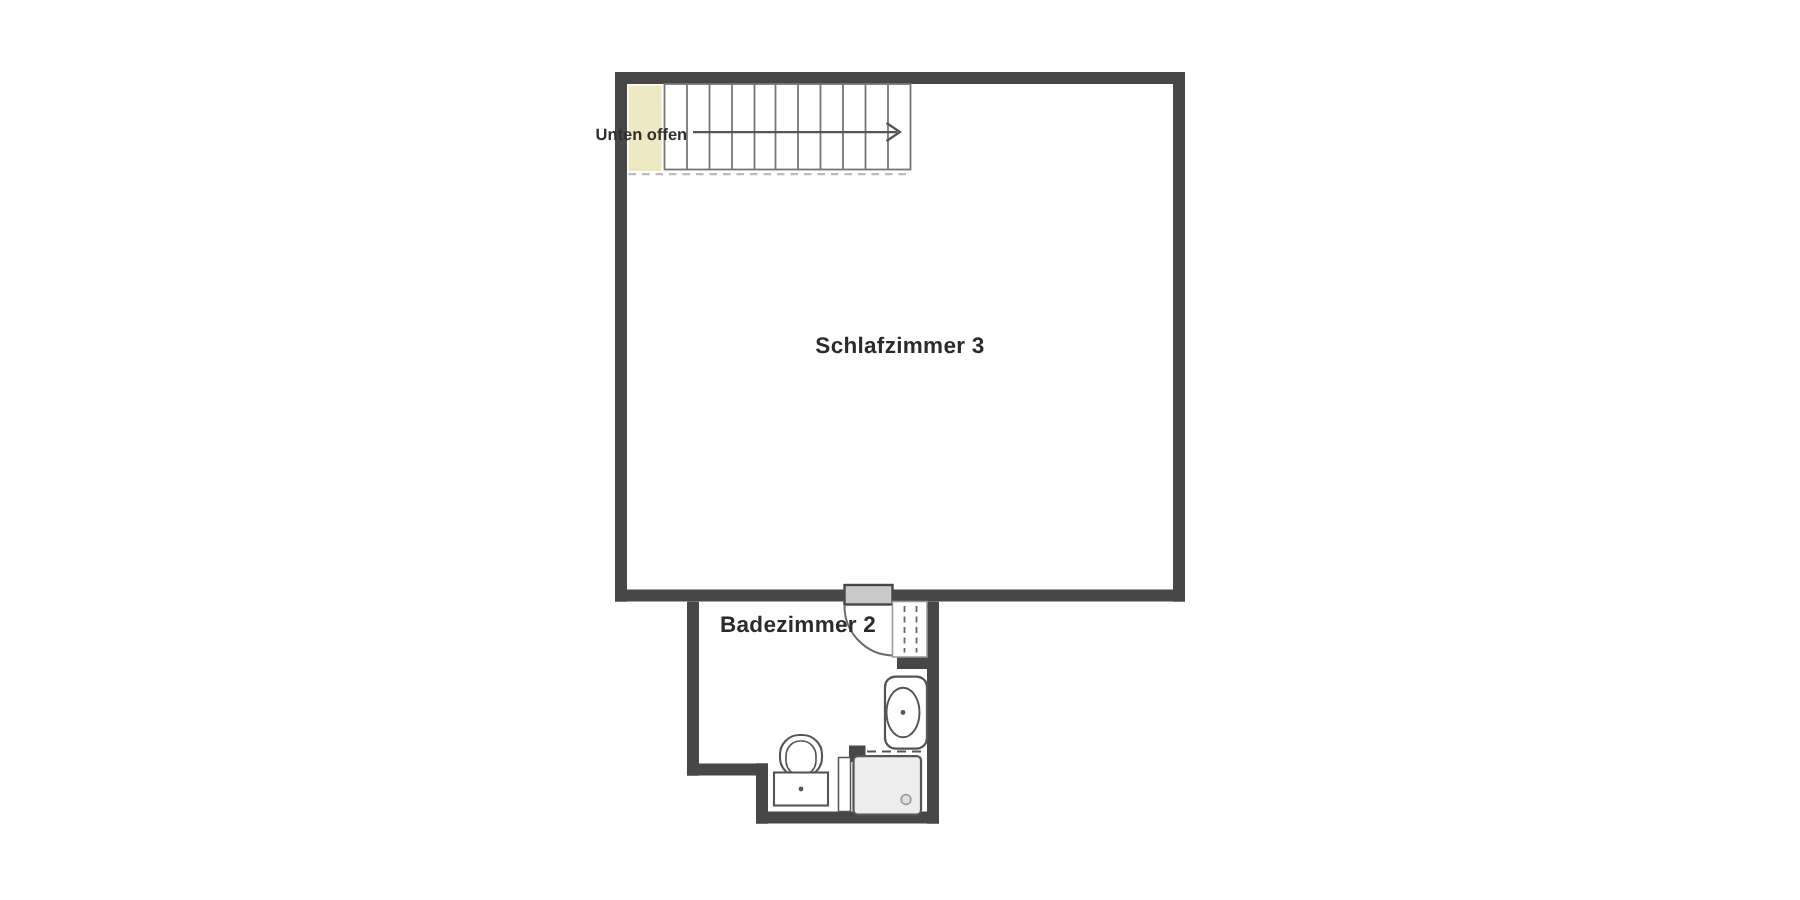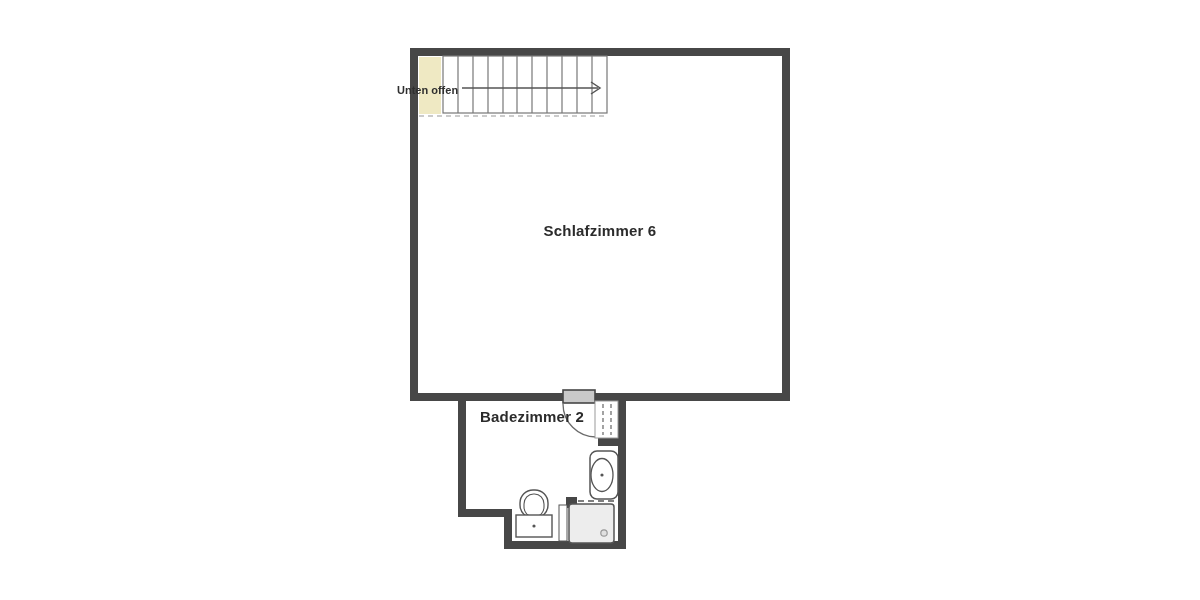--- a/index.html
+++ b/index.html
@@ -105,17 +105,17 @@
     <g>
       <rect x="559" y="505" width="8" height="36" fill="#ffffff" stroke="#555555" stroke-width="1"></rect>
       <line x1="578" y1="501" x2="614" y2="501" stroke="#555555" stroke-width="1.4" stroke-dasharray="6,4"></line>
       <rect x="569" y="504" width="45" height="39" rx="3" ry="3" fill="#ededed" stroke="#555555" stroke-width="1.5"></rect>
       <circle cx="604" cy="533" r="3.2" fill="#e0e0e0" stroke="#999999" stroke-width="1.2"></circle>
     </g>
   </svg>
 
   <div class="small-label" style="left:397px; top:84px;">Unten offen</div>
 
-  <div class="room-label center-band" style="top:222px;">Schlafzimmer 6</div>
+  <div class="room-label center-band" style="top:222px;">Schlafzimmer 3</div>
 
   <div class="room-label" style="left:480px; top:408px;">Badezimmer 2</div>
 
 </div>
 
 </body></html>

